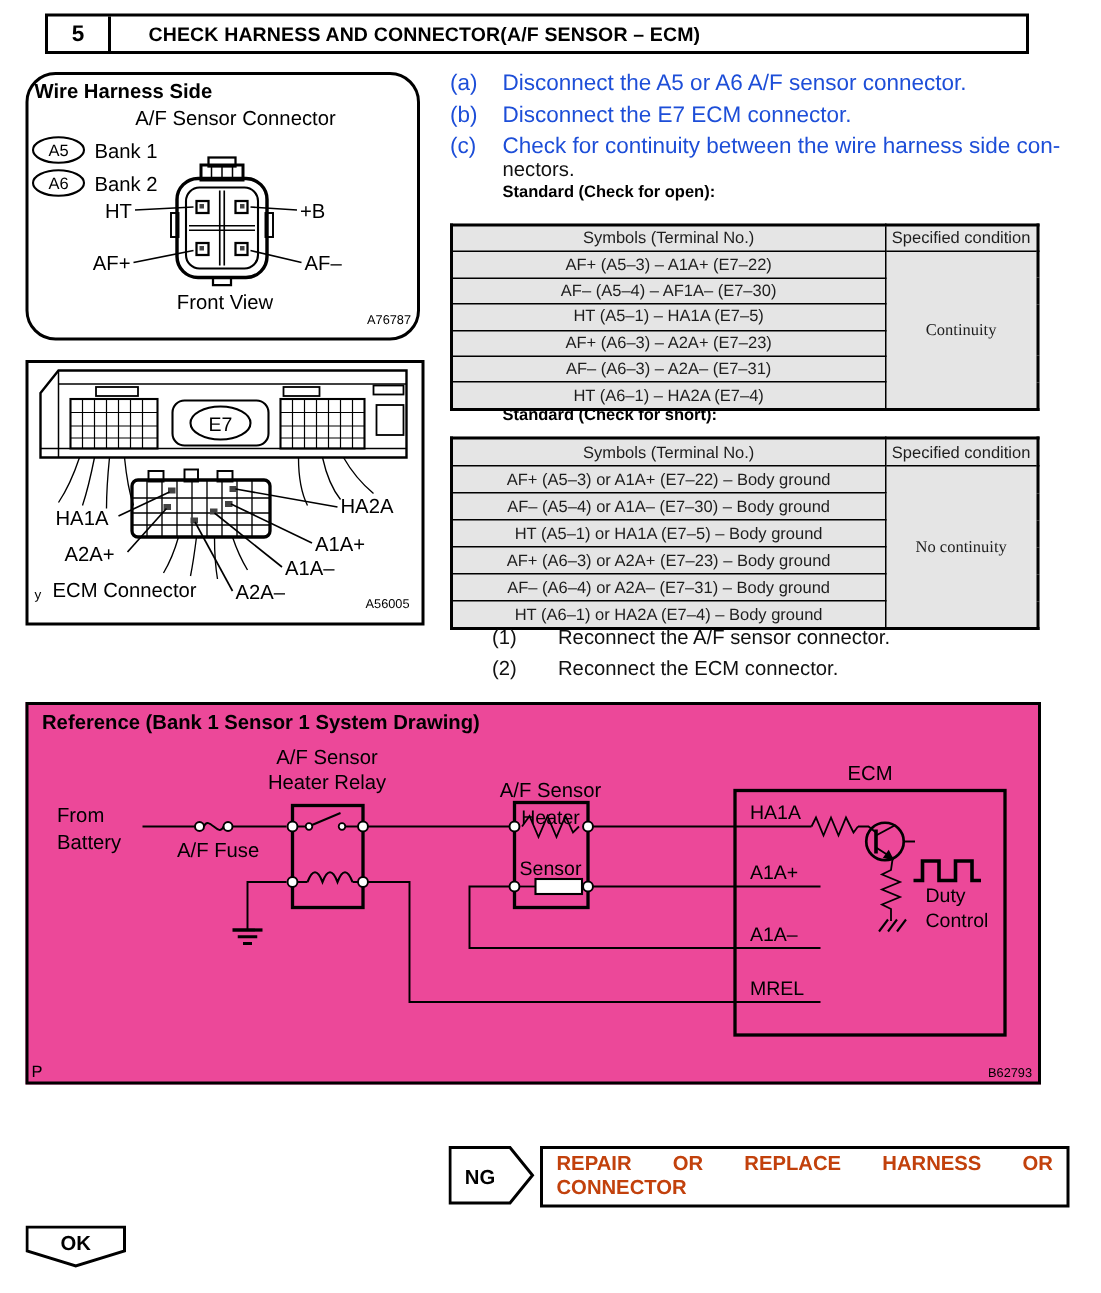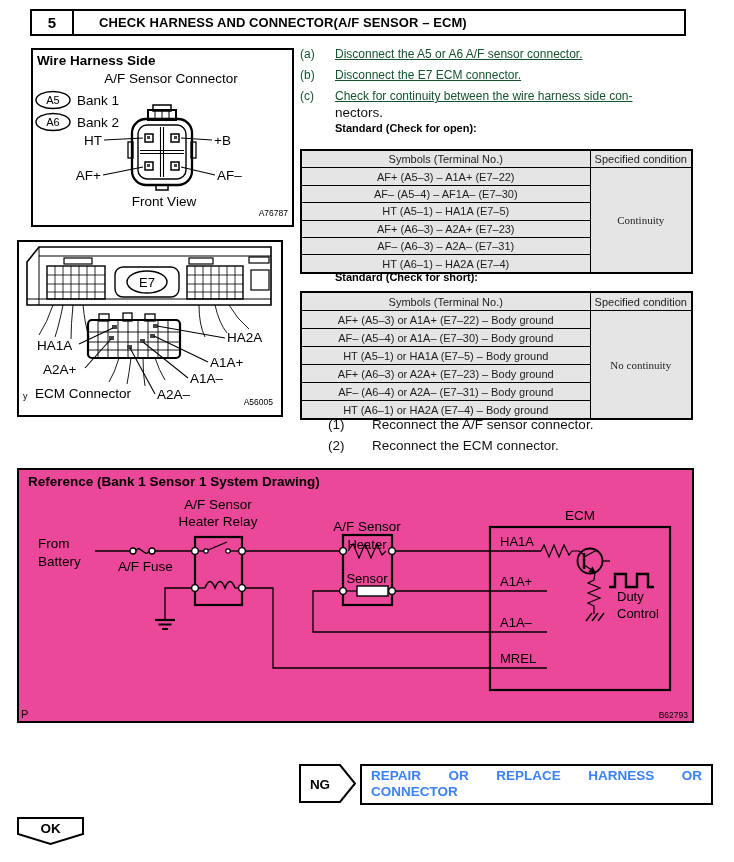--- a/index.html
+++ b/index.html
@@ -8,43 +8,43 @@
     font-family:"Liberation Sans",sans-serif;color:#000;overflow:hidden;
     margin:0 auto;
   }
   .abs{position:absolute;}
   
   .hdr{left:30px;top:9px;width:652px;height:23px;border:2px solid #000;display:flex;align-items:stretch;}
   .hdr .num{width:40px;border-right:2px solid #000;display:flex;align-items:center;justify-content:center;font-weight:bold;font-size:15px;}
   .hdr .ttl{flex:1;display:flex;align-items:center;padding-left:25px;font-weight:bold;font-size:13px;letter-spacing:.1px;}
   
   .figbox{border:2px solid #000;background:#fff;}
-  .box1{left:31px;top:48px;width:259px;height:175px;}
+  .box1{left:17px;top:48px;width:259px;height:175px;border-radius:20px;}
   .box2{left:17px;top:240px;width:262px;height:173px;}
   .refbox{left:17px;top:468px;width:673px;height:251px;border:2px solid #000;background:#ec4899;}
   svg{display:block;}
   svg text{font-family:"Liberation Sans",sans-serif;fill:#000;}
   
-  .stepline{left:300px;width:400px;font-size:12px;color:#14532d;white-space:nowrap;text-decoration:underline;}
+  .stepline{left:300px;width:400px;font-size:15px;color:#1d4ed8;white-space:nowrap;}
   .stepline .mk{display:inline-block;width:35px;}
   .indent2{left:335px;font-size:13.5px;color:#111;text-align:center;}
   .subhead{left:335px;font-size:11px;font-weight:bold;color:#000;white-space:nowrap;}
   
   table.std{border-collapse:collapse;table-layout:fixed;border:2px solid #000;background:#e5e5e5;}
   table.std td{border:1px solid #000;text-align:center;vertical-align:middle;font-size:11px;color:#1d1d1d;padding:0;overflow:hidden;white-space:nowrap;}
   table.std td.cond{font-size:11px;font-family:Liberation Serif, serif;}
   .t-open{left:300px;top:149px;width:393px;}
   .t-open td{height:16.4px;}
   .t-short{left:300px;top:291px;width:393px;}
   .t-short td{height:17px;}
   
   .recline{left:328px;width:380px;font-size:13.5px;color:#111;white-space:nowrap;}
   .recline .mk{display:inline-block;width:44px;}
   
-  .ngbox{left:360px;top:764px;width:331px;height:35px;border:2px solid #000;padding:2px 9px 0 9px;font-weight:bold;font-size:13.5px;line-height:16px;color:#3b82f6;}
+  .ngbox{left:360px;top:764px;width:331px;height:35px;border:2px solid #000;padding:2px 9px 0 9px;font-weight:bold;font-size:13.5px;line-height:16px;color:#c2410c;}
   .ngbox .j{text-align:justify;text-align-last:justify;}
 </style>
 </head>
 <body>
 
 <div class="page">
 
   <div class="abs hdr">
     <div class="num">5</div>
     <div class="ttl">CHECK HARNESS AND CONNECTOR(A/F SENSOR – ECM)</div>

